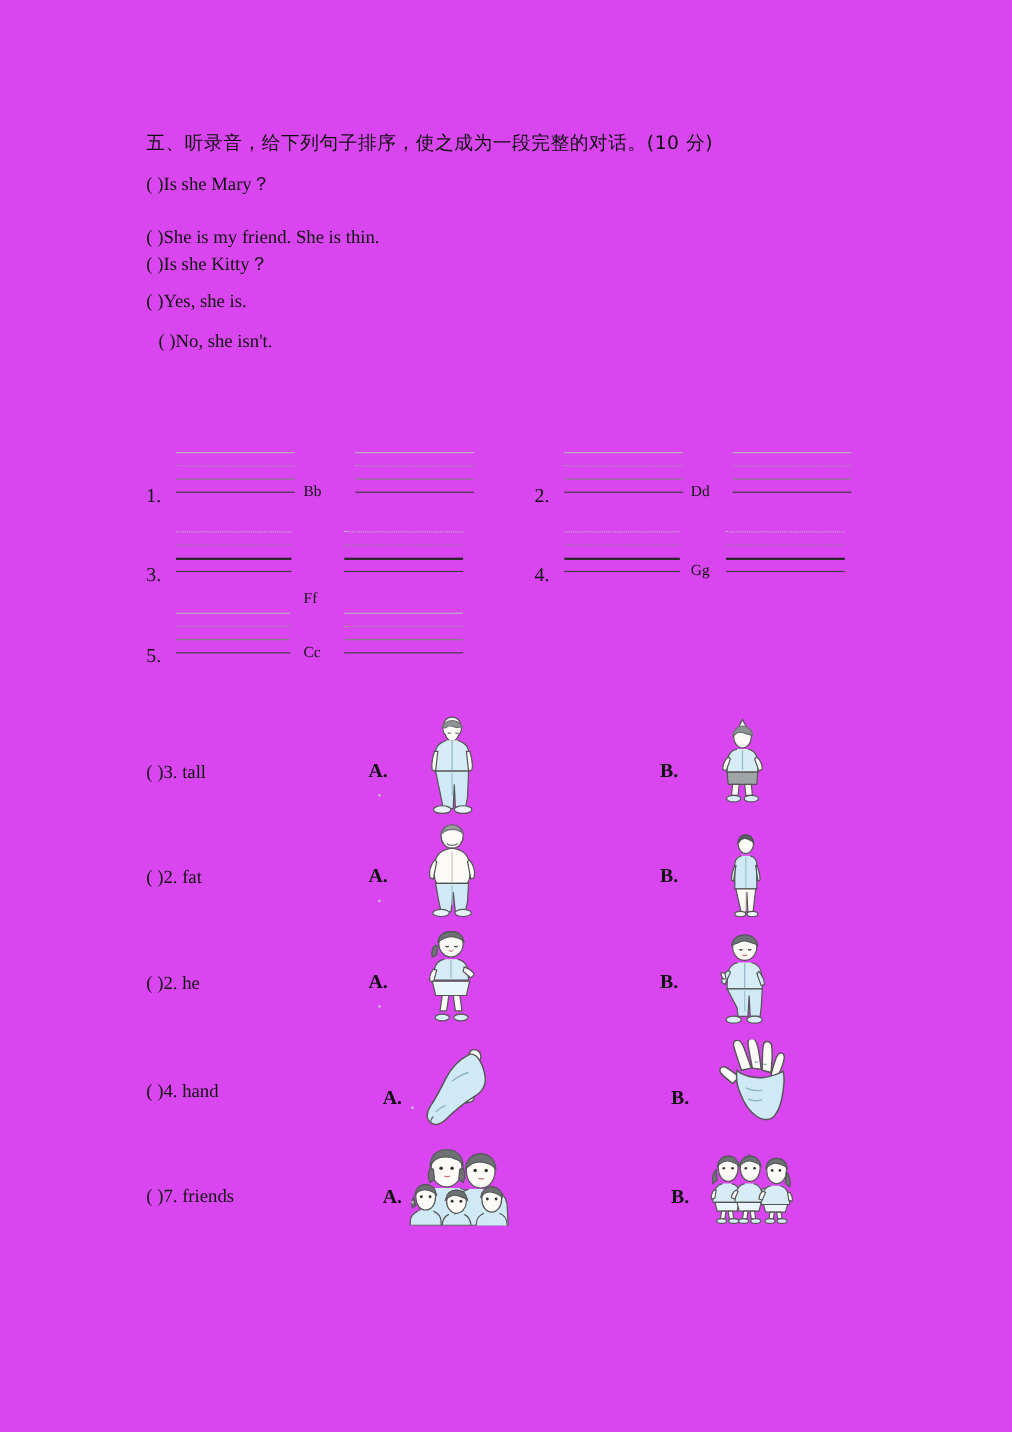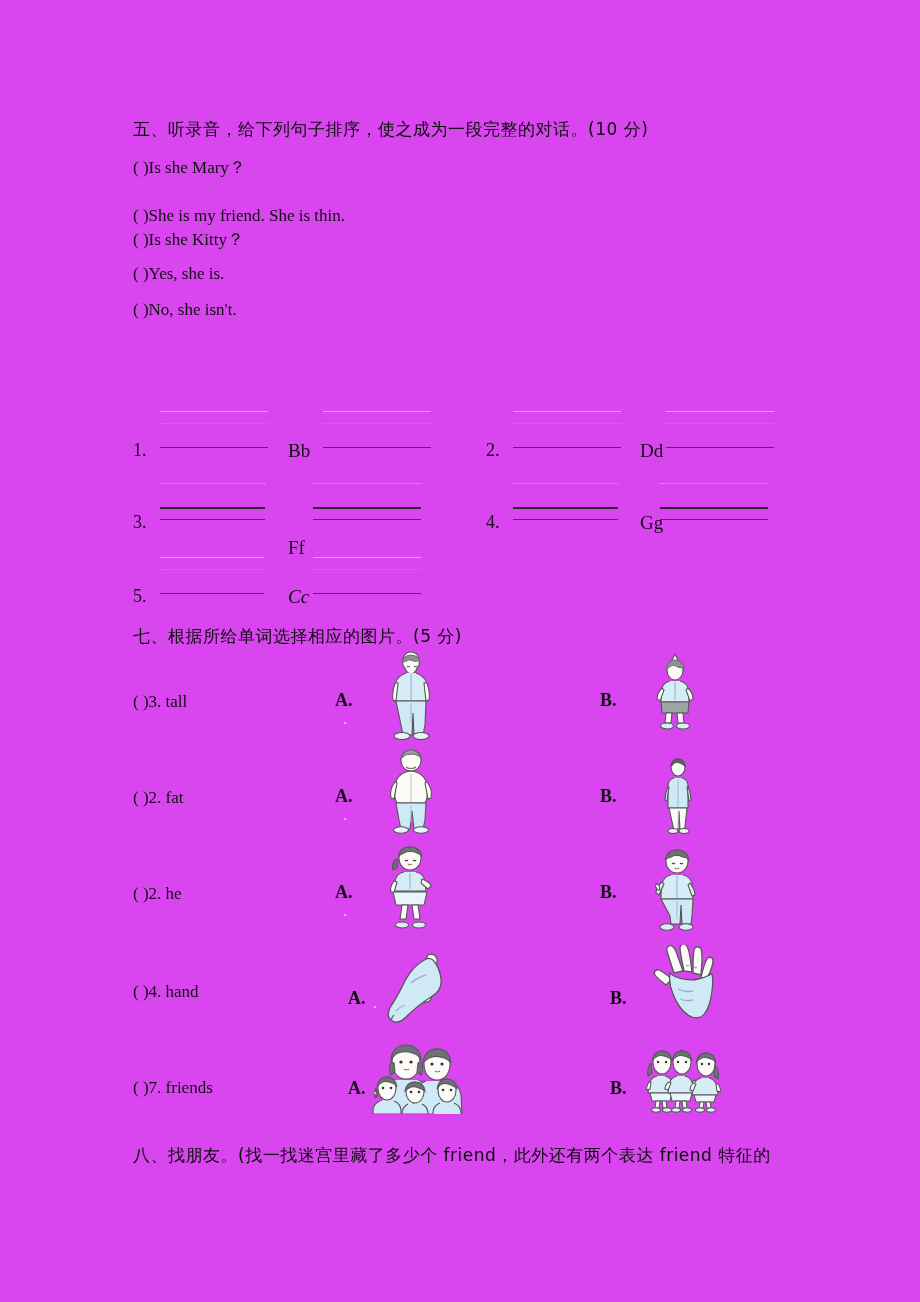--- a/index.html
+++ b/index.html
@@ -31,21 +31,21 @@
   .grid{position:absolute;}
   .grid i{position:absolute;left:0;display:block;height:0;}
   .grid .l1{top:0;   border-top:1.6px solid #b9b9b9;}
   .grid .l2{top:12px;border-top:1.4px dotted #9b9b9b;}
   .grid .l3{top:24px;border-top:1.8px solid #808080;}
   .grid .l4{top:36px;border-top:1.4px solid #3a3a3a;}
   .grid.dark .l3{border-top:2px solid #262626;}
   .grid.dark .l1{border-top:1.4px dotted #bdbdbd;}
   .grid.dark .l2{border-top:1.4px dotted #8d8d8d;}
 
-  .letter{position:absolute;font-size:19px;font-family:"Liberation Serif",serif;margin-left:12px;}
+  .letter{position:absolute;font-size:14px;font-family:"Liberation Serif",serif;}
   .qnum{position:absolute;font-size:18px;font-family:"Liberation Serif",serif;}
 
   
   .opt{position:absolute;font-size:18px;font-weight:bold;font-family:"Liberation Serif",serif;}
   .pic{position:absolute;}
   .pic svg{display:block;}
 
   
   .speck{position:absolute;width:2px;height:2px;background:#c9c9c9;}
 </style>
@@ -61,21 +61,21 @@
   </div>
   <div class="abs q-line" style="left:133px;top:176px;margin-top:30px;">
     <span class="paren">(        )</span><span>She is my friend. She is thin.</span>
   </div>
   <div class="abs q-line" style="left:133px;top:228px;">
     <span class="paren">(        )</span><span>Is she Kitty？</span>
   </div>
   <div class="abs q-line" style="left:133px;top:264px;">
     <span class="paren">(        )</span><span>Yes, she is.</span>
   </div>
-  <div class="abs q-line" style="left:133px;top:300px;">
+  <div class="abs q-line" style="left:144px;top:300px;">
     <span class="paren">(        )</span><span>No, she isn't.</span>
   </div>
 
 
 
   <div class="qnum" style="left:133px;top:440px;">1.</div>
   <div class="grid" style="left:160px;top:411px;width:108px;">
     <i class="l1" style="width:108px"></i>
       <i class="l2" style="width:108px"></i>
       <i class="l3" style="width:108px"></i>
@@ -134,29 +134,28 @@
       <i class="l4" style="width:108px"></i>
   </div>
 
   <div class="qnum" style="left:133px;top:586px;">5.</div>
   <div class="grid" style="left:160px;top:557px;width:104px;">
     <i class="l1" style="width:104px"></i>
       <i class="l2" style="width:104px"></i>
       <i class="l3" style="width:104px"></i>
       <i class="l4" style="width:104px"></i>
   </div>
-  <div class="letter" style="left:276px;top:586px;font-style:italic;">Cc</div>
+  <div class="letter" style="left:276px;top:586px;">Cc</div>
   <div class="grid" style="left:313px;top:557px;width:108px;">
     <i class="l1" style="width:108px"></i>
       <i class="l2" style="width:108px"></i>
       <i class="l3" style="width:108px"></i>
       <i class="l4" style="width:108px"></i>
   </div>
 
-  <div class="abs cn sec-head" style="left:133px;top:625px;">七、根据所给单词选择相应的图片。(5 分)</div>
 
   <div class="abs q-line" style="left:133px;top:692px;">
     <span class="paren">(      )</span><span>3. tall</span>
   </div>
   <div class="opt" style="left:335px;top:690px;">A.</div>
   <div class="pic" style="left:383px;top:648px;">
     <svg width="56" height="92" viewBox="0 0 56 92">
       <g fill="none" stroke="#555" stroke-width="1.1">
         <path d="M20 12c0-5 4-8 8-8s8 3 8 8c1 3 0 7-2 8-1 4-4 6-6 6s-5-2-6-6c-2-1-3-5-2-8z" fill="#fdfbf8"></path>
         <path d="M19 13c2-4 6-6 9-6s8 2 9 6c-2-1-4 1-6 0-3-1-6-2-8 0-2 1-3 1-4 0z" fill="#8e9294" stroke="#6b6f71"></path>
@@ -391,20 +390,19 @@
         <path d="M48 37c-2 2-3 5-3 7l3 1 3-7z" fill="#fdfbf8"></path>
         <path d="M73 38c2 3 3 6 2 8l-3-1-1-7z" fill="#fdfbf8"></path>
         <path d="M49 49h22l-2 7H51z" fill="#eaf6fb"></path>
         <path d="M55 56l-1 6h4l1-6zM65 56l1 6h-4l-1-6z" fill="#fdfbf8"></path>
         <ellipse cx="55" cy="64" rx="4.5" ry="2.2" fill="#d9eef8"></ellipse>
         <ellipse cx="66" cy="64" rx="4.5" ry="2.2" fill="#d9eef8"></ellipse>
       </g>
     </svg>
   </div>
 
-  <div class="abs cn sec-head" style="left:133px;top:1144px;">八、找朋友。(找一找迷宫里藏了多少个 friend，此外还有两个表达 friend 特征的</div>
 
   <span class="speck" style="left:344px;top:722px;"></span>
   <span class="speck" style="left:344px;top:818px;"></span>
   <span class="speck" style="left:344px;top:914px;"></span>
   <span class="speck" style="left:374px;top:1006px;"></span>
   <span class="speck" style="left:374px;top:1092px;"></span>
 </div>
 
 </body></html>

